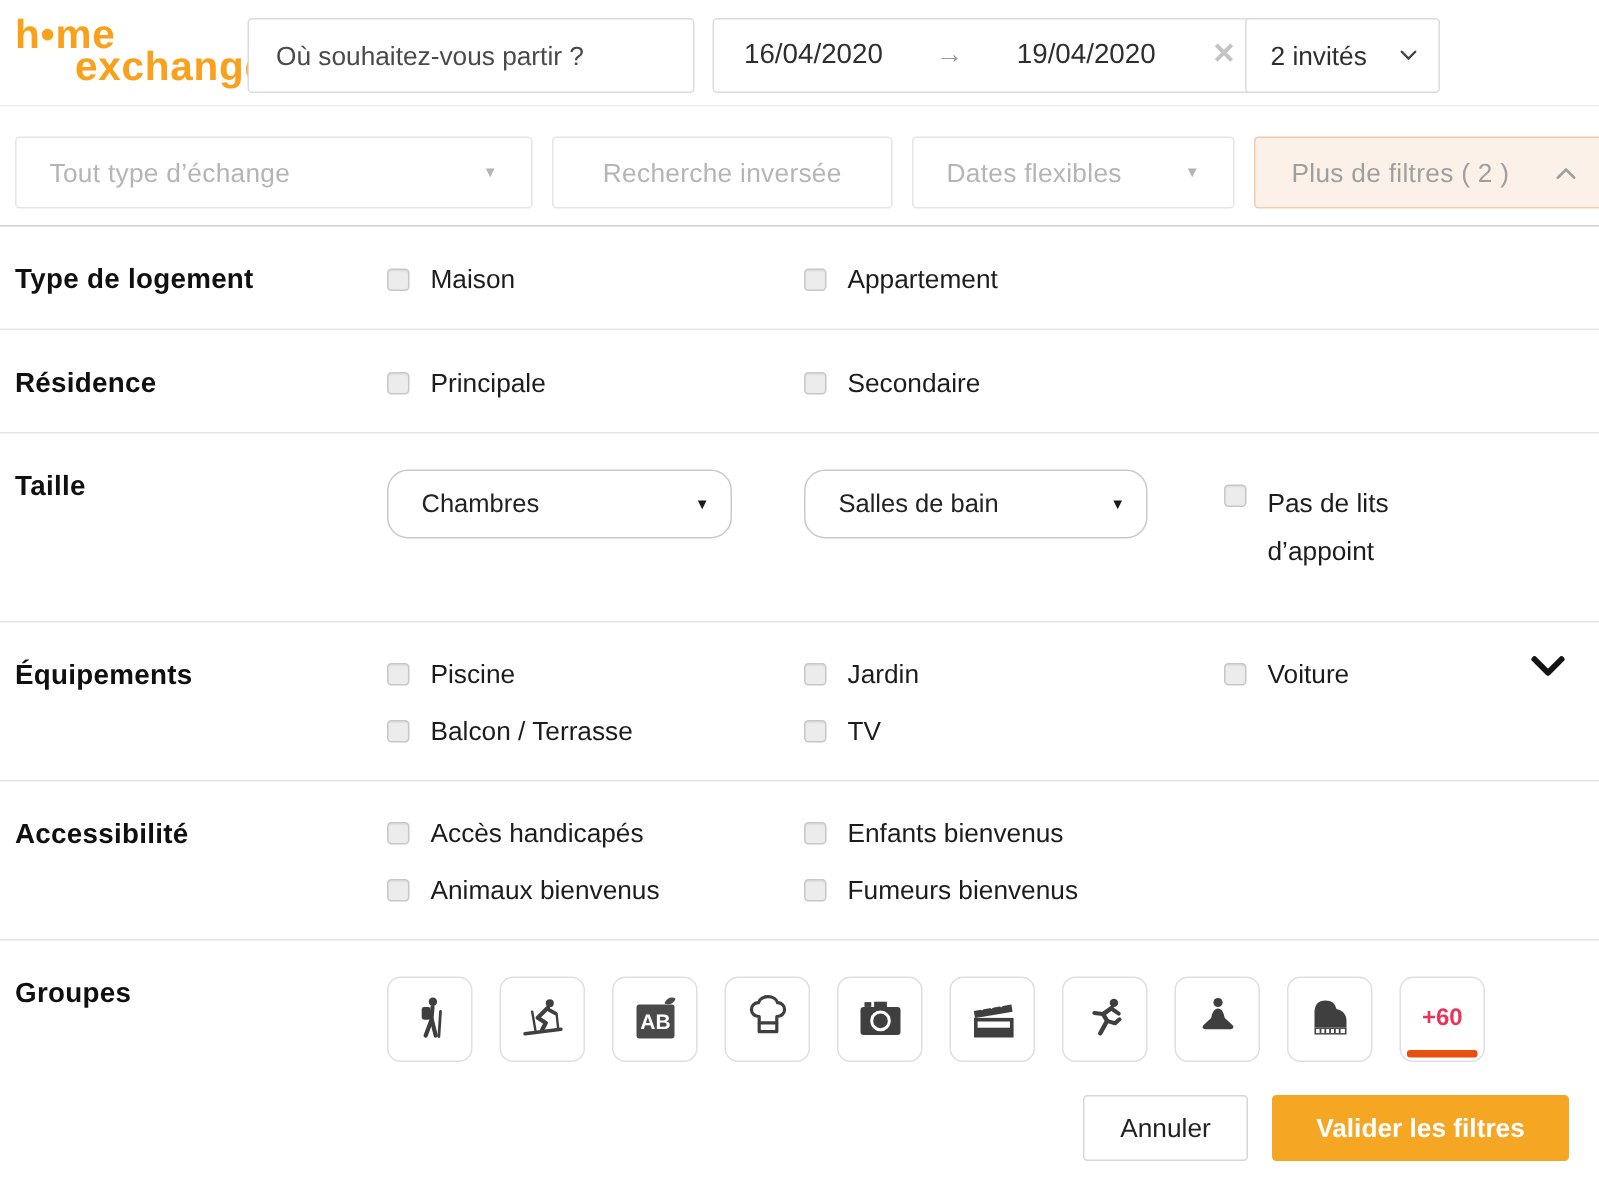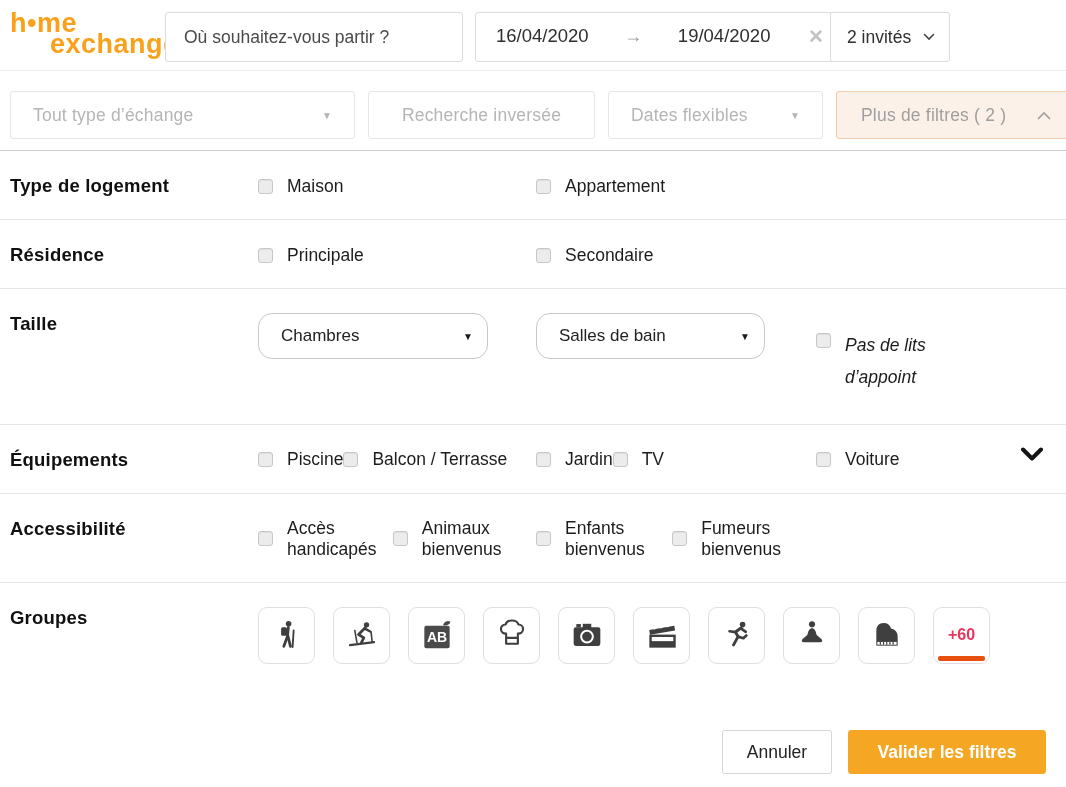--- a/index.html
+++ b/index.html
@@ -15,21 +15,21 @@
   .tb-box { position:absolute; top:12px; height:50px; border:1px solid #dcdcdc;
             border-radius:3px; background:#fff; display:flex; align-items:center; }
   .search-box { left:165px; width:298px; }
   .search-box input { border:none; outline:none; width:100%; padding:0 18px;
                       font:inherit; font-size:17.5px; color:#3f3f3f; background:transparent; }
   .search-box input::placeholder { color:#4a4a4a; opacity:1; }
   .date-box { left:475px; width:366px; padding:0 16px 2px 20px; justify-content:space-between;
               font-size:18.5px; color:#2e2e2e; }
   .date-arrow { color:#9a9a9a; font-size:18px; padding:0 4px; }
   .clear-x { color:#c3c3c3; font-size:19px; font-weight:bold; cursor:pointer; padding-left:6px; }
-  .guest-box { left:830px; width:120px; padding:0 14px 0 16px; justify-content:space-between;
+  .guest-box { left:830px; width:130px; padding:0 14px 0 16px; justify-content:space-between;
                font-size:17.5px; color:#2e2e2e; cursor:pointer; }
   .topbar-line { position:absolute; left:0; top:70px; width:1066px; border-top:1px solid #ededed; }
 
   
   .fbtn { position:absolute; top:91px; height:48px; border:1px solid #e6e6e6; border-radius:3px;
           background:#fff; display:flex; align-items:center; justify-content:center;
           font-size:17.5px; color:#b5b5b5; letter-spacing:.2px; cursor:pointer; }
   .fbtn .caret { font-size:10px; color:#b5b5b5; margin-left:26px; }
   .fbtn-exchange { left:10px;  width:345px; justify-content:space-between; padding:0 22px; }
   .fbtn-reverse  { left:368px; width:227px; }
@@ -39,21 +39,21 @@
   .row2-line { position:absolute; left:0; top:150px; width:1066px; border-top:1px solid #cfcfcf; }
 
   
   .panel { position:absolute; left:0; top:151px; width:1066px; }
   .section { display:grid; grid-template-columns:248px 278px 280px auto;
              padding:24px 0 22px 10px; border-bottom:1px solid #e5e5e5; position:relative; }
   .sec-label { font-weight:bold; font-size:18.5px; color:#101010; letter-spacing:.2px; }
   .opt { display:flex; align-items:center; gap:14px; font-size:17.5px; color:#1c1c1c; }
   .cb { width:15px; height:15px; flex:none; border:1px solid #c7c7c7; background:#ececec;
         border-radius:3px; cursor:pointer; box-shadow:inset 0 1px 1px rgba(0,0,0,.06); }
-  .stack { display:flex; flex-direction:row; }
+  .stack { display:flex; flex-direction:column; gap:17px; }
   .opt-top { align-items:flex-start; }
   .opt-top .cb { margin-top:4px; }
   .wrap-label { width:130px; line-height:1.85; }
 
   .sel { width:230px; height:46px; border:1px solid #c9c9c9; border-radius:14px; background:#fff;
          display:flex; align-items:center; justify-content:space-between; padding:0 14px 0 22px;
          font-size:17px; color:#222; cursor:pointer; }
   .sel .caret { font-size:10px; color:#1a1a1a; }
   .sel-bath { width:229px; }
 
@@ -157,21 +157,21 @@
         <span>Chambres</span>
         <span class="caret">▼</span>
       </div>
     </div>
     <div>
       <div class="sel sel-bath">
         <span>Salles de bain</span>
         <span class="caret">▼</span>
       </div>
     </div>
-    <div class="opt opt-top" style="margin-top:16px;font-style:italic;">
+    <div class="opt opt-top" style="margin-top:6px;">
       <span class="cb"></span>
       <span class="wrap-label">Pas de lits d’appoint</span>
     </div>
   </div>
 
   <div class="section">
     <div class="sec-label">Équipements</div>
     <div class="stack">
       <div class="opt">
         <span class="cb"></span>

